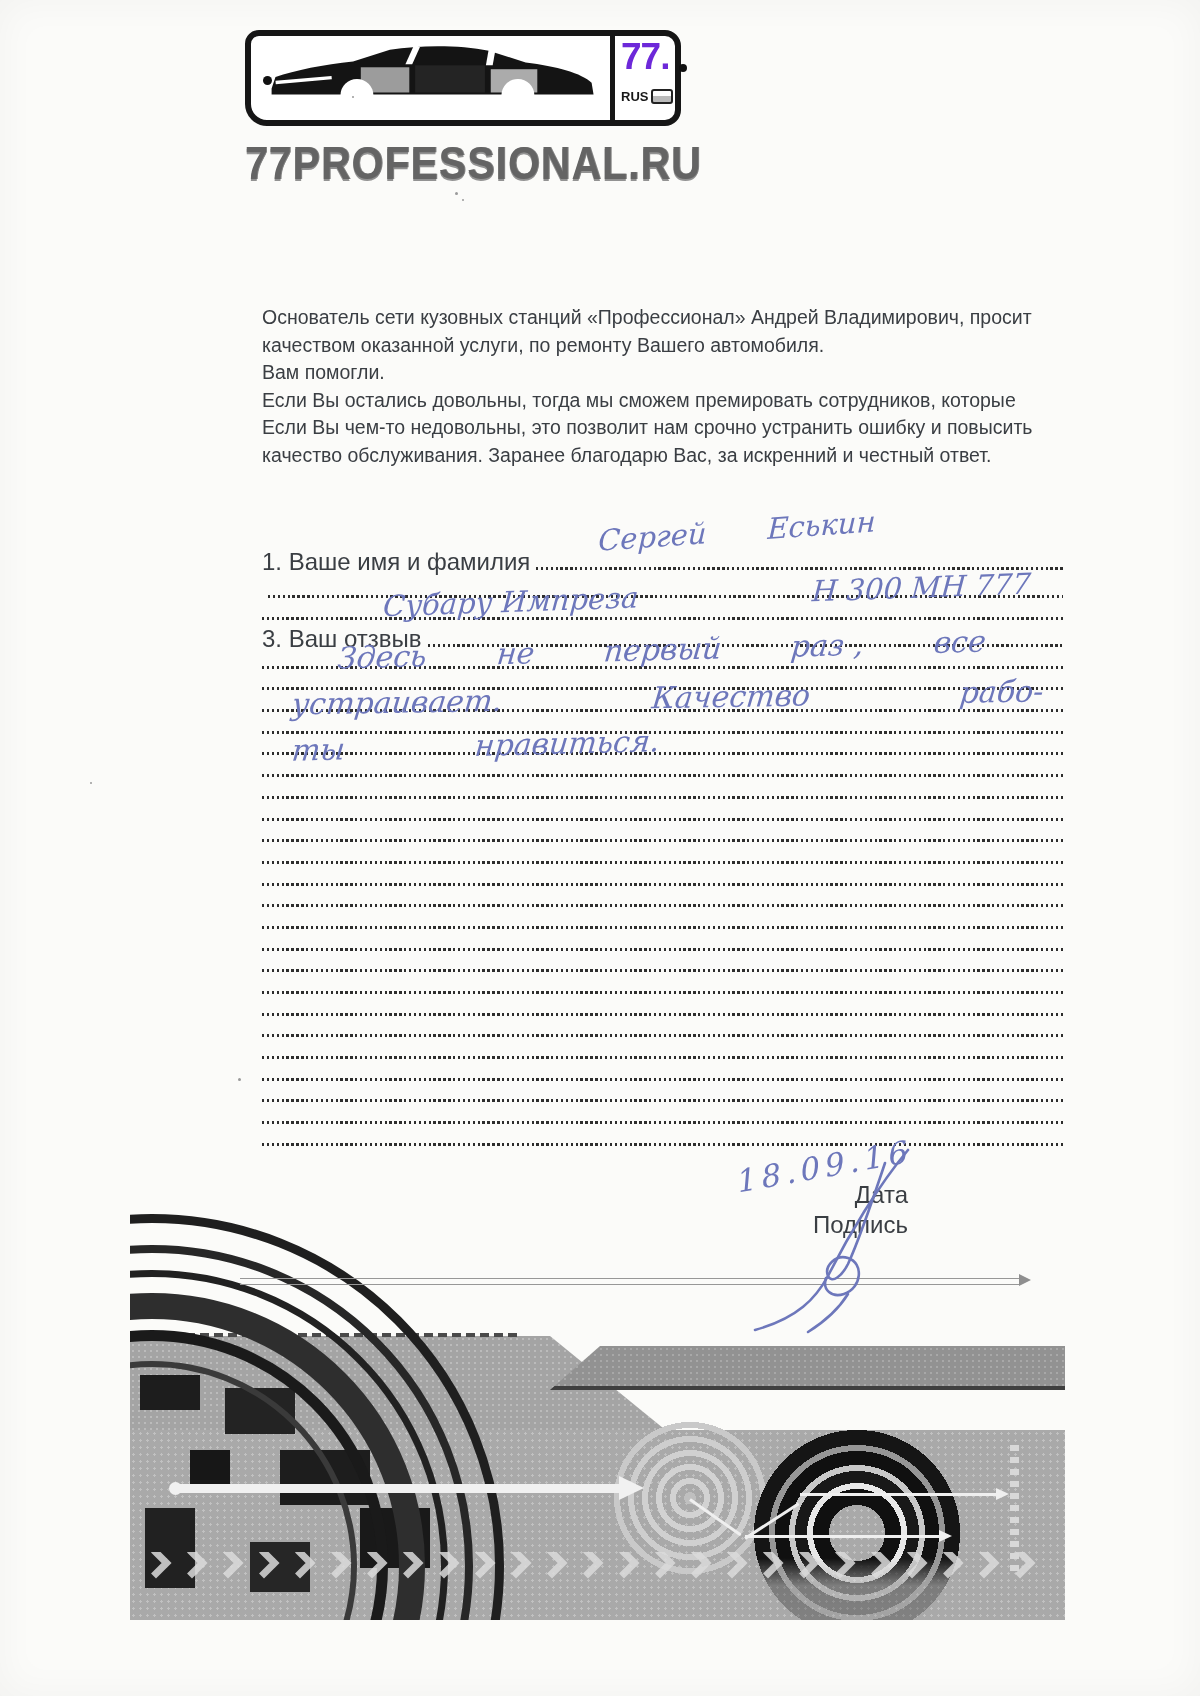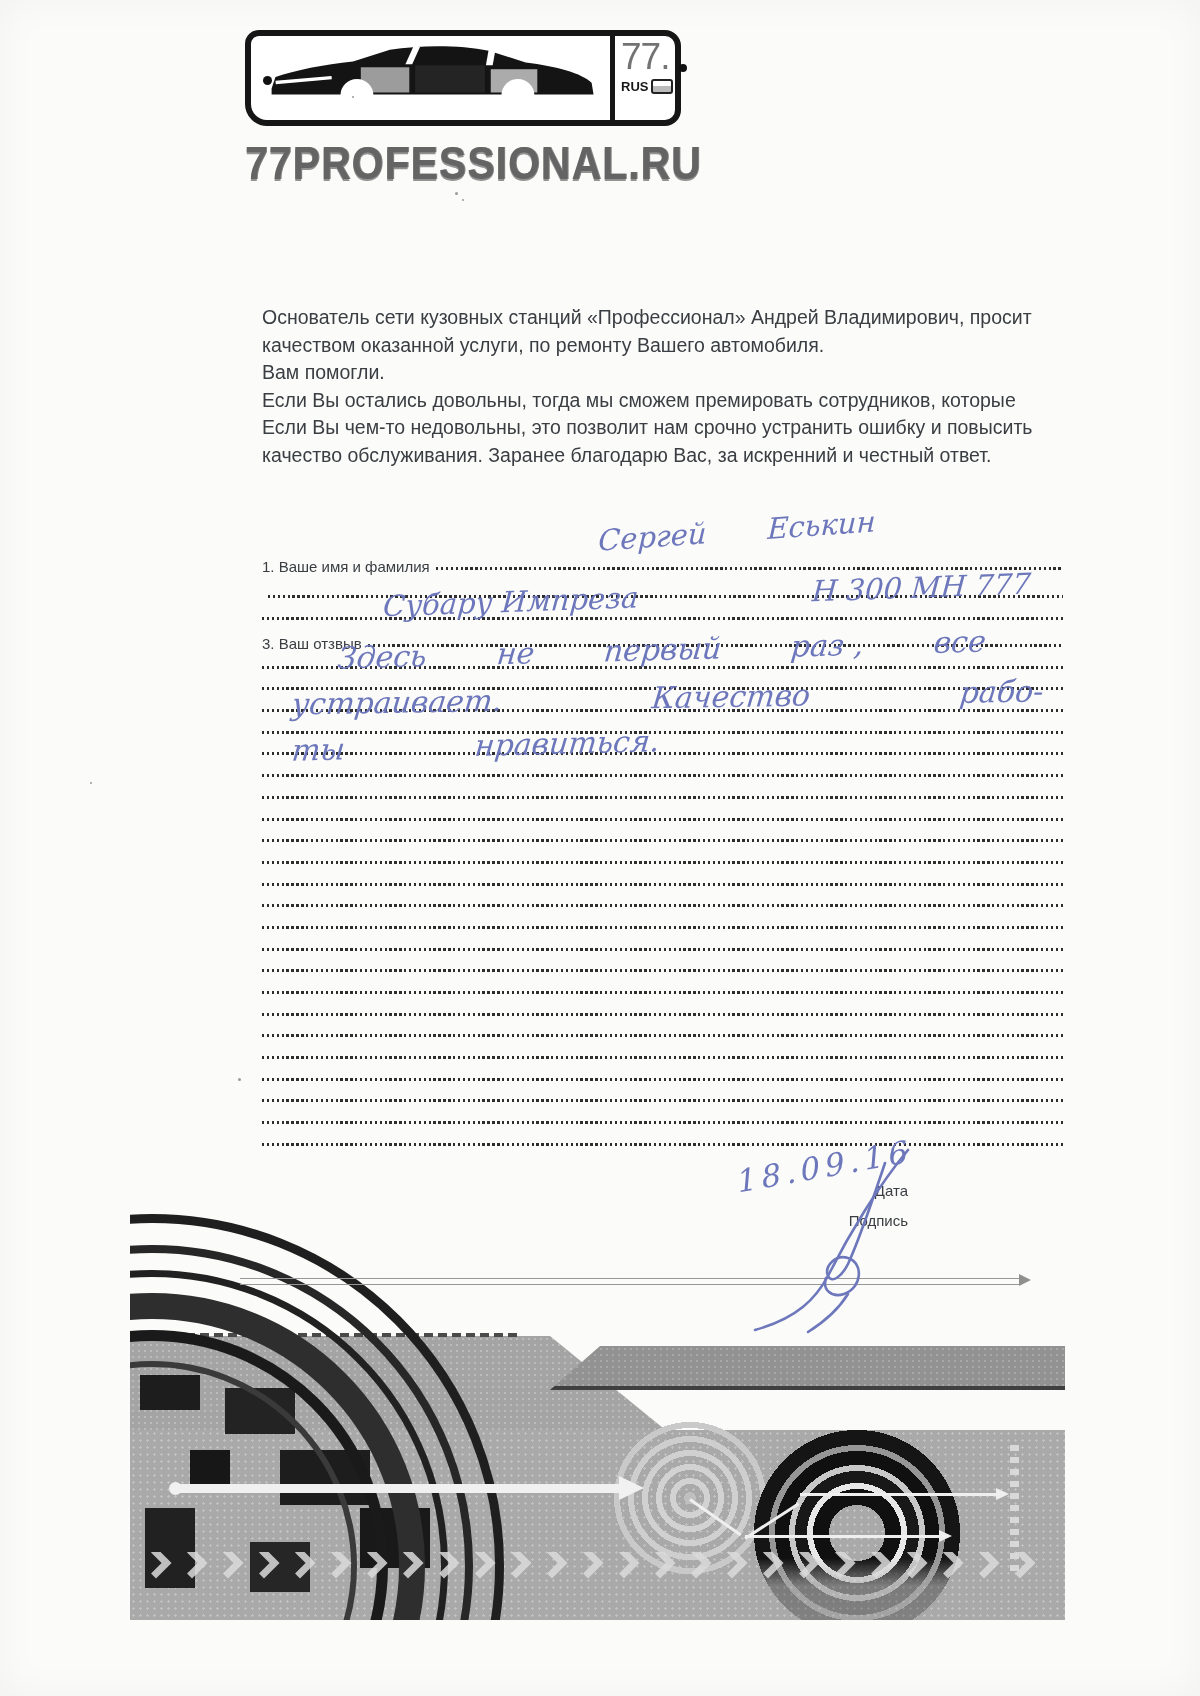--- a/index.html
+++ b/index.html
@@ -14,37 +14,37 @@
   .plate-frame{
     position:relative; width:424px; height:84px;
     border:6px solid #161616; border-radius:14px 16px 16px 22px;
     background:#fff;
   }
   .car-svg{position:absolute; left:14px; top:8px;}
   .frame-divider{position:absolute; right:60px; top:0; bottom:0; width:5px; background:#161616;}
   .left-dot{position:absolute; left:12px; top:40px; width:9px; height:9px; border-radius:50%; background:#111;}
   .right-dot{position:absolute; left:428px; top:28px; width:8px; height:8px; border-radius:50%; background:#111;}
   .plate-zone{position:absolute; right:2px; top:2px; width:56px; height:78px; text-align:left; padding-left:4px; box-sizing:border-box;}
-  .plate-num{font-size:37px; font-weight:normal; color:#737373; line-height:1.05; letter-spacing:-1px;}
-  .plate-rus-row{display:flex; align-items:center; gap:3px; margin-top:2px;}
+  .plate-num{font-size:37px; font-weight:bold; color:#6d28d9; line-height:1.05; letter-spacing:-1px;}
+  .plate-rus-row{display:flex; align-items:center; gap:3px; margin-top:12px;}
   .plate-rus{font-size:13px; font-weight:bold; color:#181818; letter-spacing:0;}
   .plate-flag{width:24px; height:11px; border:2px solid #222; border-radius:3px; background:linear-gradient(#fff 0 45%, #bbb 45% 100%);}
   .site-name{
     margin-top:12px; font-size:41px; font-weight:bold; letter-spacing:1px;
     color:#585858; transform:scaleY(1.12); transform-origin:left top;
     text-shadow:1px 0 #7a7a7a, 0 1px #8a8a8a; opacity:.92; white-space:nowrap;
   }
   
   .doc-title{position:absolute; left:262px; top:238px; font-size:32px; letter-spacing:.4px; color:#33373c; white-space:nowrap;}
   .intro{position:absolute; left:262px; top:304px; width:795px; font-size:19.5px; line-height:27.5px; color:#3a3e43;}
   .intro-line{white-space:nowrap;}
   
   .form{position:absolute; left:262px; top:546px; width:801px;}
   .frow{display:flex; align-items:flex-end; height:28px;}
-  .frow .lbl{font-size:15px; white-space:nowrap; line-height:1;}
+  .frow .lbl{font-size:24px; white-space:nowrap; line-height:1;}
   .dots{flex:1; height:3px; margin:0 0 4px 6px;
     background:repeating-linear-gradient(90deg,#2d2d2d 0 2.3px, transparent 2.3px 4.9px);}
   .fulldot-row{height:22px; display:flex; align-items:flex-end;}
   .fulldot-row .dots{margin-left:0;}
   .frow3{height:27px;}
   .blankline{height:21.7px; display:flex; align-items:flex-end;}
   .blankline .dots{margin-left:0;}
   
   .hw{
     position:absolute; font-family:"DejaVu Serif", serif; font-style:italic;

